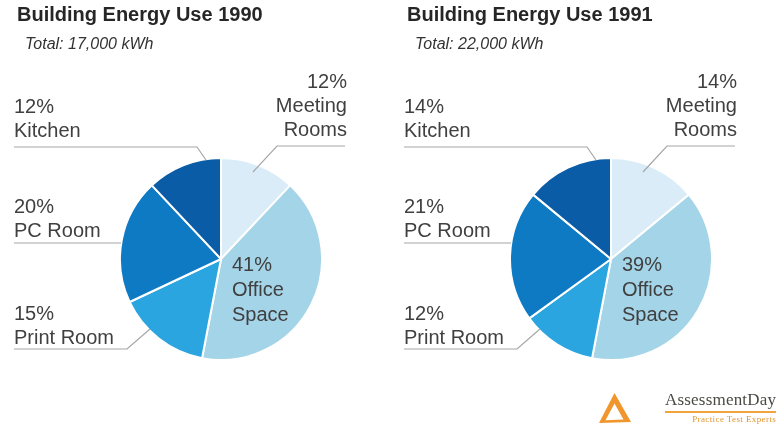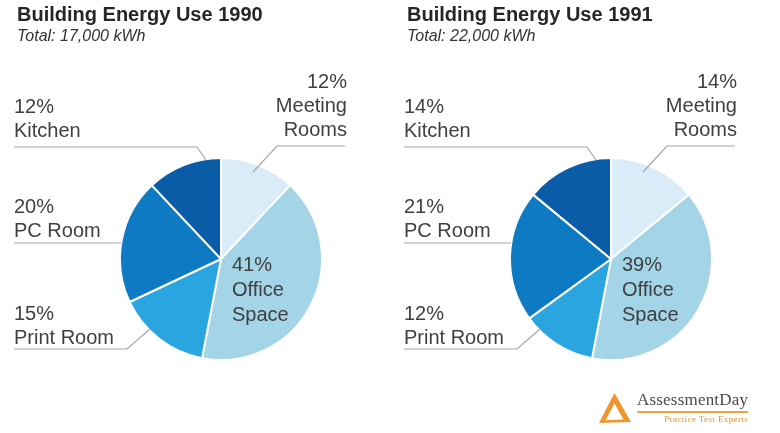--- a/index.html
+++ b/index.html
@@ -8,29 +8,29 @@
     font-family:"Liberation Sans", sans-serif;overflow:hidden;
   }
   .chart{position:absolute;top:0;width:390px;height:433px;}
   .chart-left{left:0;}
   .chart-right{left:390px;}
   .chart-title{
     position:absolute;left:17px;top:3px;margin:0;
     font-size:20px;font-weight:700;color:#262626;white-space:nowrap;
   }
   .chart-subtitle{
-    position:absolute;left:17px;top:27px;margin:0;
+    position:absolute;left:17px;top:27px;margin:8px;
     font-size:16px;font-style:italic;color:#333333;white-space:nowrap;
   }
   svg.pie{position:absolute;left:0;top:0;}
   .slice{stroke:#ffffff;stroke-width:2;stroke-linejoin:round;}
   .leader{fill:none;stroke:#a6a6a6;stroke-width:1.2;}
   .slice-label{font-family:"Liberation Sans", sans-serif;font-size:20px;fill:#404040;}
   
-  .logo{position:absolute;left:597px;top:390px;display:flex;align-items:flex-start;}
+  .logo{position:absolute;left:597px;top:390px;display:flex;align-items:flex-start;gap:28px;}
   .logo-mark{width:36px;height:36px;flex:0 0 auto;}
   .logo-text{margin-left:4px;}
   .logo-word{
     display:block;font-family:"Liberation Serif", serif;font-size:17px;
     color:#4b4a44;line-height:1.15;padding-bottom:1px;
     border-bottom:2px solid #f2a43c;letter-spacing:.2px;white-space:nowrap;
   }
   .logo-tag{
     display:block;font-family:"Liberation Serif", serif;font-size:9px;
     color:#e2952f;text-align:right;margin-top:1px;letter-spacing:.4px;white-space:nowrap;

